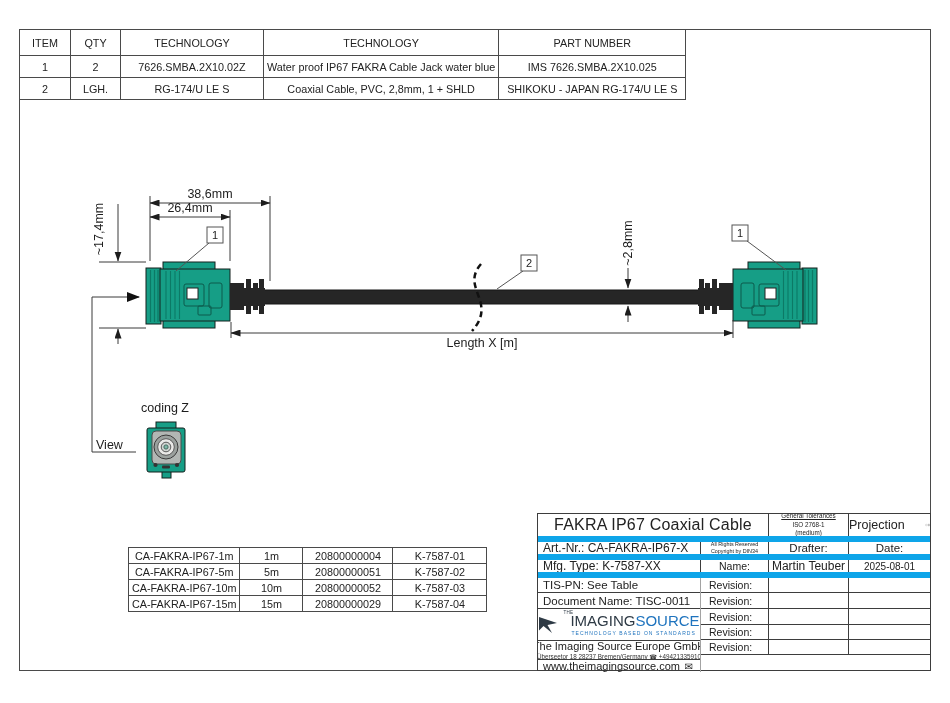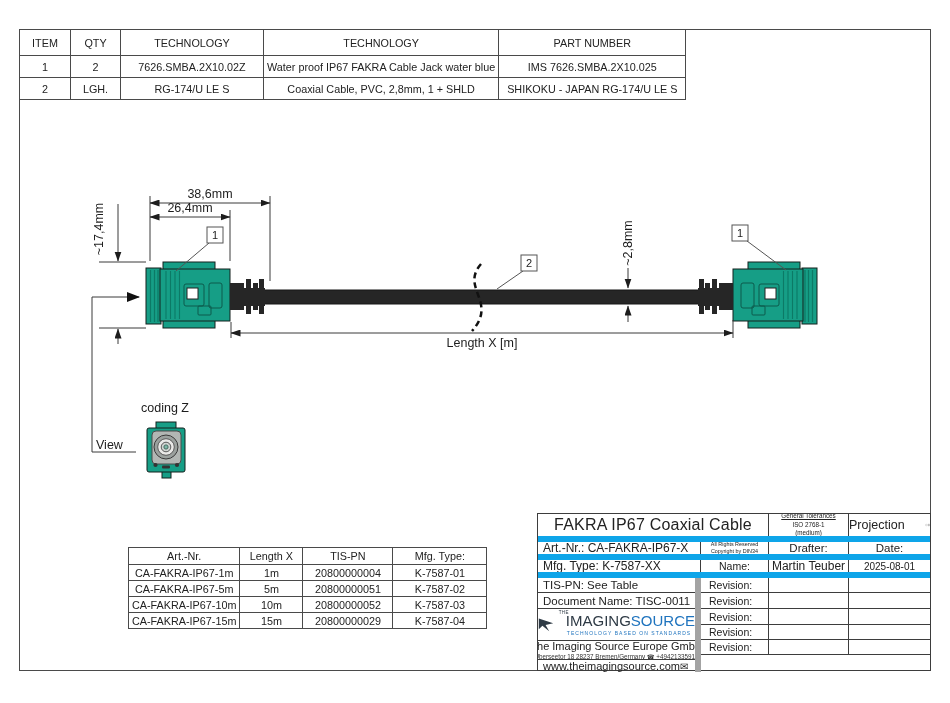--- a/index.html
+++ b/index.html
@@ -41,21 +41,21 @@
   .tb-title{width:231px;justify-content:center;font-size:16px;letter-spacing:.2px}
   .tb-tol{width:80px;flex-direction:column;justify-content:center;font-size:6.3px;line-height:1.35;text-align:center}
   .tb-tol .u{text-decoration:underline}
   .tb-proj{justify-content:center;gap:20px;font-size:12.5px}
   .w163{width:163px;padding-left:5px;font-size:12px}
   .w68c{width:68px;flex-direction:column;justify-content:center;text-align:center;font-size:5.4px;line-height:1.35}
   .w68m{width:68px;justify-content:center;font-size:10.5px}
   .w80c{width:80px;justify-content:center}
   .lastc{justify-content:center}
   .tb-bottom{display:flex;flex:1;border-bottom:none}
-  .tb-left{width:163px;border-right:6px solid #a3a3a3;display:flex;flex-direction:column}
+  .tb-left{width:163px;border-right:1px solid #a3a3a3;display:flex;flex-direction:column}
   .tb-right{flex:1;display:flex;flex-direction:column}
   .lrow{border-bottom:1px solid #3d3d3d;display:flex;align-items:center;padding-left:5px;flex-shrink:0;overflow:hidden}
   .lrow.nb{border-bottom:none}
   .rev-row{display:flex;border-bottom:1px solid #3d3d3d;flex-shrink:0}
   .rev-label{width:68px;border-right:1px solid #3d3d3d;font-size:10.5px;display:flex;align-items:center;padding-left:8px}
   .rev-a{width:80px;border-right:1px solid #3d3d3d}
   .rev-b{flex:1}
   .brow{display:flex;flex:1}
   .brow>div{display:flex;align-items:center;justify-content:center;font-size:11.5px}
   .logo-cell{justify-content:center;padding-left:0;gap:2px}
@@ -210,26 +210,20 @@
 
 
   <table class="parts">
     <colgroup>
         <col style="width:107px">
         <col style="width:63px">
         <col style="width:90px">
         <col style="width:94px">
       </colgroup>
     <tbody>
-        <tr>
-      <th>Art.-Nr.</th>
-      <th>Length X</th>
-      <th>TIS-PN</th>
-      <th>Mfg. Type:</th>
-    </tr>
     <tr>
       <td>CA-FAKRA-IP67-1m</td>
       <td>1m</td>
       <td>20800000004</td>
       <td>K-7587-01</td>
     </tr>
     <tr>
       <td>CA-FAKRA-IP67-5m</td>
       <td>5m</td>
       <td>20800000051</td>

